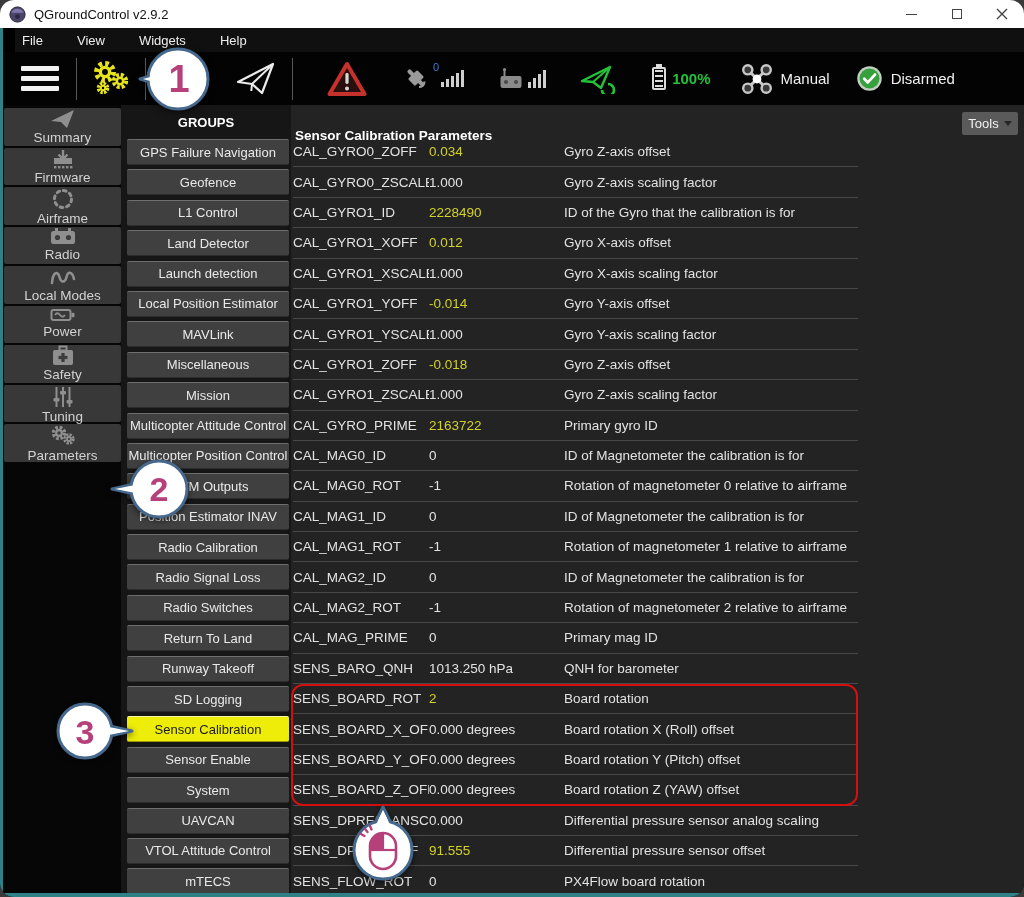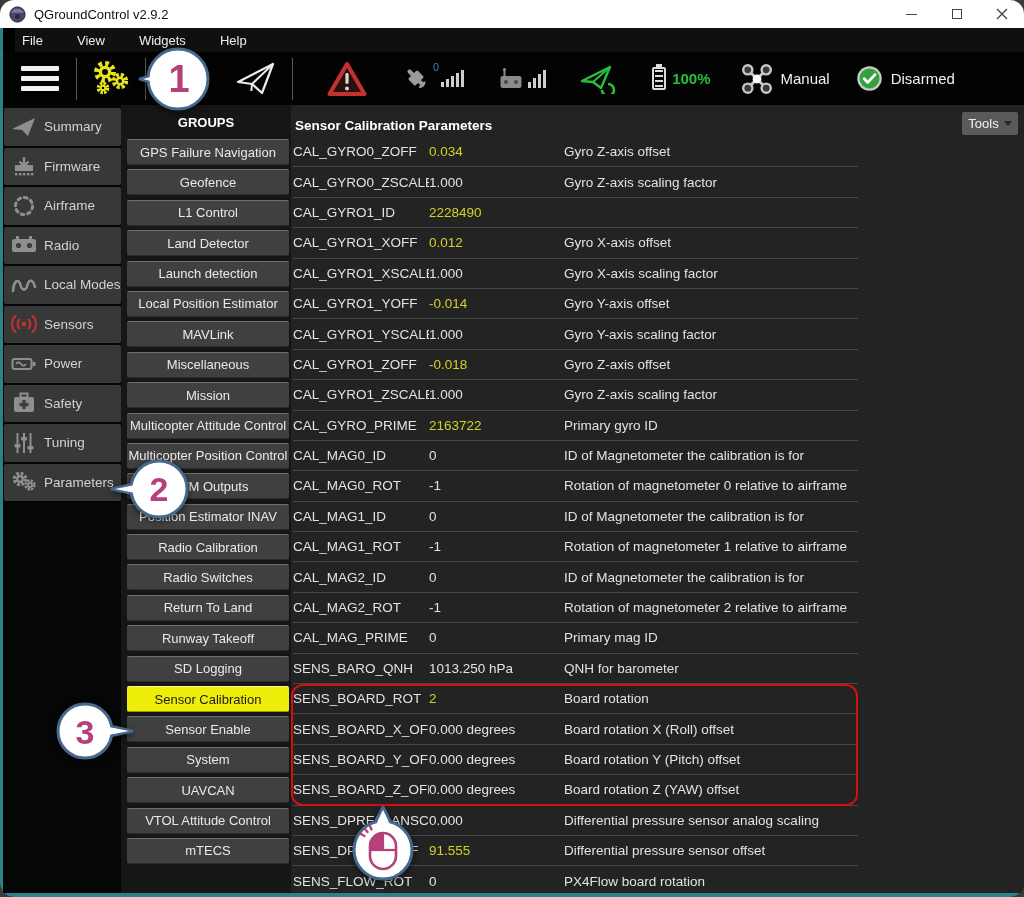--- a/index.html
+++ b/index.html
@@ -42,32 +42,32 @@
   .battery { position:relative; width:14px; height:23px; border:2px solid #dcdcdc; border-radius:2px; margin-left:36px; }
   .battery:before { content:""; position:absolute; left:2px; top:-5px; width:6px; height:3px; background:#dcdcdc; }
   .battery .cells { position:absolute; inset:1px; background:repeating-linear-gradient(to bottom,#dcdcdc 0 2.5px,transparent 2.5px 5px); }
 
   
   .main-panel   { position:absolute; left:291px; top:105px; width:733px; height:789px; background:#232323; }
   .groups-col   { position:absolute; left:121px; top:105px; width:170px; height:789px; background:#161616; }
   .sidebar      { position:absolute; left:3px;  top:105px; width:118px; height:789px; background:#060606; }
 
   
-  .side-item { position:relative; width:117px; height:37.5px; margin:0 0 2px 1px; background:#383838; border-radius:2px; display:flex; align-items:center; }
+  .side-item { position:relative; width:117px; height:37.5px; margin:0 0 2px 1px; background:#383838; border-radius:2px; display:flex; align-items:center;flex-direction:column; }
   .sidebar { padding-top:3px; }
   .side-icon { width:40px; display:flex; justify-content:center; }
   .side-label { color:#d2d2d2; font-size:13.5px; }
 
   
   .groups-header { height:34px; display:flex; align-items:center; justify-content:center; color:#fff; font-weight:bold; font-size:13px; }
   .group-btn { width:162px; height:26px; margin:0 0 4.4px 6px; background:#404040; border-radius:2px; border-top:1px solid #6e6e6e; border-bottom:1px solid #2c2c2c; display:flex; align-items:center; justify-content:center; color:#e9e9e9; font-size:13px; white-space:nowrap; overflow:hidden; }
   .group-btn.active { background:#eeec09; border-top-color:#f8f6a0; border-bottom-color:#9b9a06; color:#1c1c1c; }
 
   
-  .table-title { position:absolute; left:4px; top:13px; color:#fff; font-weight:bold; font-size:13.5px; }
+  .table-title { position:absolute; left:4px; top:23px; color:#fff; font-weight:bold; font-size:13.5px; }
   .tools-btn { position:absolute; left:671px; top:7px; width:56px; height:23px; background:#5a5a5a; border:none; border-radius:2px; color:#f2f2f2; font-size:13px; font-family:inherit; display:flex; align-items:center; justify-content:center; gap:5px; }
   .tools-caret { width:0; height:0; border-left:4px solid transparent; border-right:4px solid transparent; border-top:5px solid #262626; }
   .param-rows { position:absolute; left:2px; top:32px; width:565px; }
   .param-row { display:grid; grid-template-columns:136px 135px 1fr; align-items:center; height:30.4px; border-bottom:1px solid #484848; }
   .param-row > div { color:#e2e2e2; font-size:13.5px; white-space:nowrap; overflow:hidden; }
   .p-val.yellow { color:#d2d228; }
 
   
   .highlight-rect { position:absolute; left:291px; top:684px; width:567px; height:122px; border:2.5px solid #d40f0f; border-radius:12px; z-index:30; }
 
@@ -237,20 +237,21 @@
 
         <div class="param-row">
           <div class="p-name">CAL_GYRO0_ZSCALE</div>
           <div class="p-val">1.000</div>
           <div class="p-desc">Gyro Z-axis scaling factor</div>
         </div>
 
         <div class="param-row">
           <div class="p-name">CAL_GYRO1_ID</div>
           <div class="p-val yellow">2228490</div>
+          <div class="p-desc">ID of the Gyro that the calibration is for</div>
         </div>
 
         <div class="param-row">
           <div class="p-name">CAL_GYRO1_XOFF</div>
           <div class="p-val yellow">0.012</div>
           <div class="p-desc">Gyro X-axis offset</div>
         </div>
 
         <div class="param-row">
           <div class="p-name">CAL_GYRO1_XSCALE</div>
@@ -405,20 +406,21 @@
       <div class="group-btn">Multicopter Attitude Control</div>
 
       <div class="group-btn">Multicopter Position Control</div>
 
       <div class="group-btn">PWM Outputs</div>
 
       <div class="group-btn">Position Estimator INAV</div>
 
       <div class="group-btn">Radio Calibration</div>
 
+      <div class="group-btn">Radio Signal Loss</div>
 
       <div class="group-btn">Radio Switches</div>
 
       <div class="group-btn">Return To Land</div>
 
       <div class="group-btn">Runway Takeoff</div>
 
       <div class="group-btn">SD Logging</div>
 
       <div class="group-btn active">Sensor Calibration</div>
@@ -487,34 +489,20 @@
 
       <div class="side-item">
         <span class="side-icon">
           <svg width="26" height="22" viewBox="0 0 26 22">
             <path d="M2,17 C3,5 8,5 9.5,11 C11,17 15,17 16.5,11 C18,5 22,5 24,13" fill="none" stroke="#8f8f8f" stroke-width="2.6" stroke-linecap="round"></path>
           </svg>
         </span>
         <span class="side-label">Local Modes</span>
       </div>
 
-      <div class="side-item">
-        <span class="side-icon">
-          <svg width="26" height="22" viewBox="0 0 26 22">
-            <circle cx="13" cy="11" r="2.3" fill="#c5322e"></circle>
-            <g fill="none" stroke="#c5322e" stroke-width="2" stroke-linecap="round">
-              <path d="M8.5,6.5 a6.3,6.3 0 0 0 0,9"></path>
-              <path d="M17.5,6.5 a6.3,6.3 0 0 1 0,9"></path>
-              <path d="M4.5,3 a11,11 0 0 0 0,16"></path>
-              <path d="M21.5,3 a11,11 0 0 1 0,16"></path>
-            </g>
-          </svg>
-        </span>
-        <span class="side-label">Sensors</span>
-      </div>
 
       <div class="side-item">
         <span class="side-icon">
           <svg width="26" height="18" viewBox="0 0 26 18">
             <rect x="1.5" y="4" width="19" height="10" rx="2" fill="none" stroke="#8f8f8f" stroke-width="2"></rect>
             <rect x="21.5" y="6.8" width="3" height="4.4" rx="1" fill="#8f8f8f"></rect>
             <path d="M5,9 q2.5,-3.5 5,0 t5,0" fill="none" stroke="#8f8f8f" stroke-width="1.8"></path>
           </svg>
         </span>
         <span class="side-label">Power</span>

